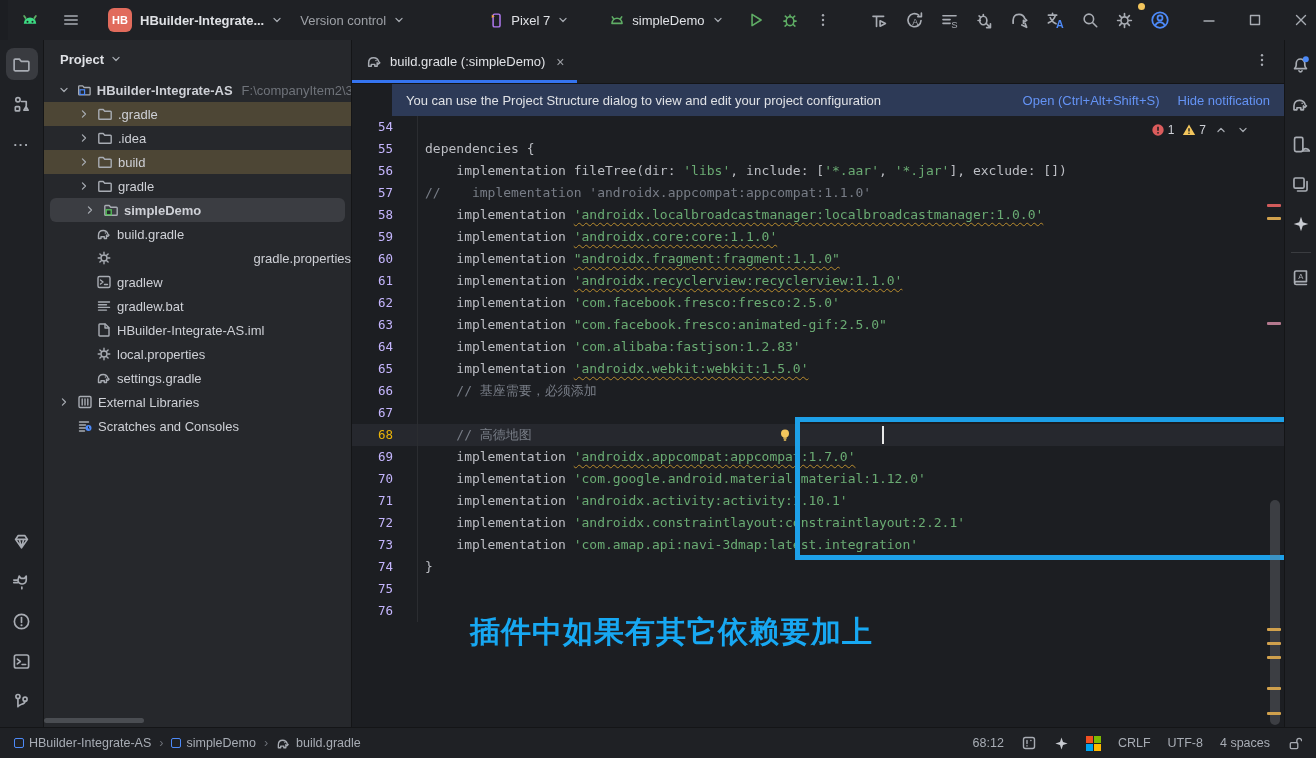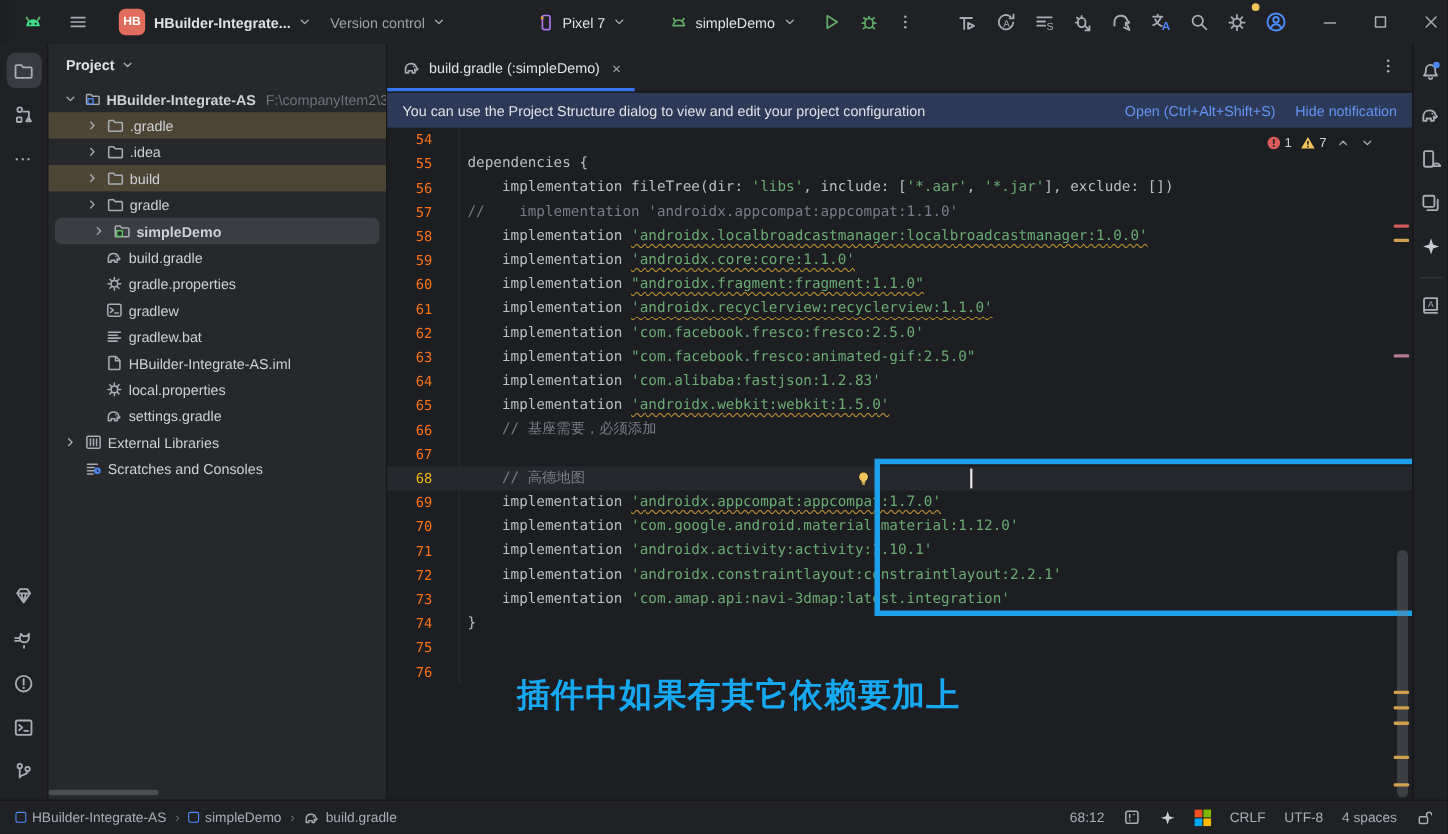--- a/index.html
+++ b/index.html
@@ -44,29 +44,29 @@
   #panel-hscroll { position:absolute; left:0; bottom:4px; width:100px; height:5px; background:#4a4d52; border-radius:3px; }
 
   
   #editor { position:absolute; top:40px; left:352px; width:932px; height:687px; background:#1c1e22; }
   #tabbar { position:relative; height:44px; background:#1f2125; border-bottom:1px solid #141517; display:flex; align-items:center; }
   #tab { position:relative; display:flex; align-items:center; gap:7px; height:100%; padding:0 12px 0 14px; }
   #tab-underline { position:absolute; left:0; bottom:0; height:3px; width:100%; background:#3574f0; }
   #tab-close { color:#9da0a6; font-size:14px; margin-left:4px; }
   #tabbar-kebab { position:absolute; right:14px; top:12px; }
 
-  #banner { height:32px; background:#2d3a57; display:flex; align-items:center; padding:0 14px; gap:18px; }
+  #banner { height:32px; background:#2d3a57; display:flex; align-items:center; padding:0 14px; gap:18px;margin-left:40px; }
   #banner-msg { flex:1; color:#dfe1e5; }
   .banner-link { color:#6493f5; cursor:pointer; }
 
   #codearea { position:relative; height:611px; overflow:hidden;
     font-family:"DejaVu Sans Mono","Liberation Mono",monospace; font-size:13px; }
   .cline { display:flex; height:22px; line-height:22px; }
   .cline.cur { background:#26282e; }
-  .lnum { flex:0 0 66px; text-align:right; padding-right:24px; color:#f97316; font-size:12.5px; border-right:1px solid #2b2d31; }
+  .lnum { flex:0 0 66px; text-align:right; padding-right:24px; color:#c4b5fd; font-size:12.5px; border-right:1px solid #2b2d31; }
   .cline.cur .lnum { color:#eab308; }
   .lcode { padding-left:7px; white-space:pre; color:#bcbec4; }
   .tok-d { color:#bcbec4; }
   .tok-s { color:#6aab73; }
   .tok-c { color:#787d87; }
   .tok-w { color:#6aab73; text-decoration:underline; text-decoration-style:wavy; text-decoration-color:#b98c2e; text-decoration-thickness:1px; text-underline-offset:3px; }
   #bulb { position:absolute; left:425px; top:311px; }
   #caret { position:absolute; left:530px; top:310px; width:1.5px; height:18px; background:#e8e8e8; }
   #snippet-box { position:absolute; left:443px; top:301px; width:548px; height:143px; border:5px solid #1da0e8; }
   #annotation { position:absolute; left:118px; top:496px; color:#17a8f2; font-weight:bold; font-size:30px; letter-spacing:1px; font-family:"Liberation Sans","DejaVu Sans",sans-serif; }
@@ -518,21 +518,21 @@
             <use href="#i-foldermod"></use>
           </svg>
           <span class="tlabel">simpleDemo</span>
         </div>
         <div class="trow" style="padding-left: 52px;">
           <svg width="16" height="16">
             <use href="#i-gradle"></use>
           </svg>
           <span class="tlabel">build.gradle</span>
         </div>
-        <div class="trow" style="padding-left: 52px;">
+        <div class="trow" style="padding-left: 52px; justify-content: space-between;">
           <svg width="16" height="16">
             <use href="#i-gear"></use>
           </svg>
           <span class="tlabel">gradle.properties</span>
         </div>
         <div class="trow" style="padding-left: 52px;">
           <svg width="16" height="16">
             <use href="#i-console"></use>
           </svg>
           <span class="tlabel">gradlew</span>

